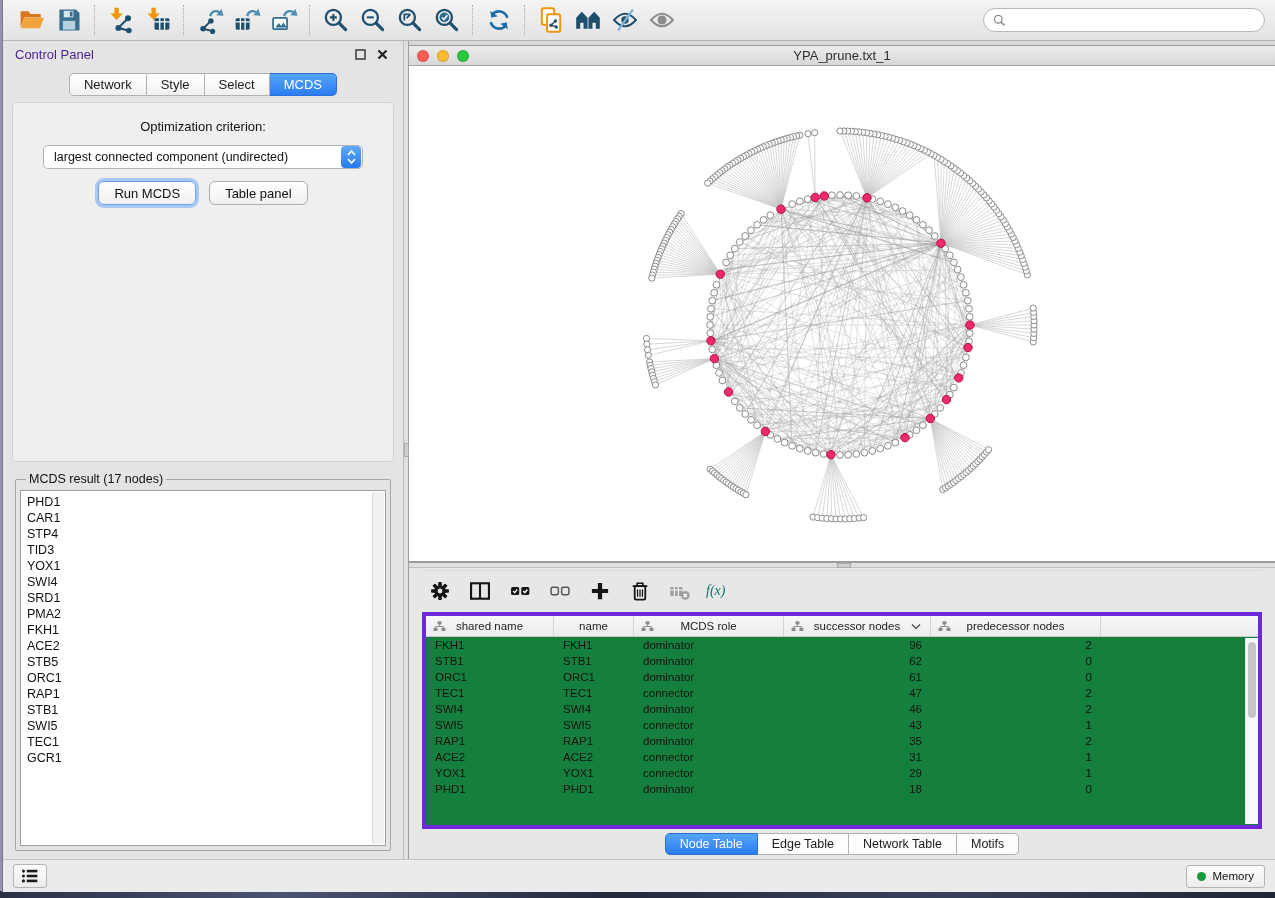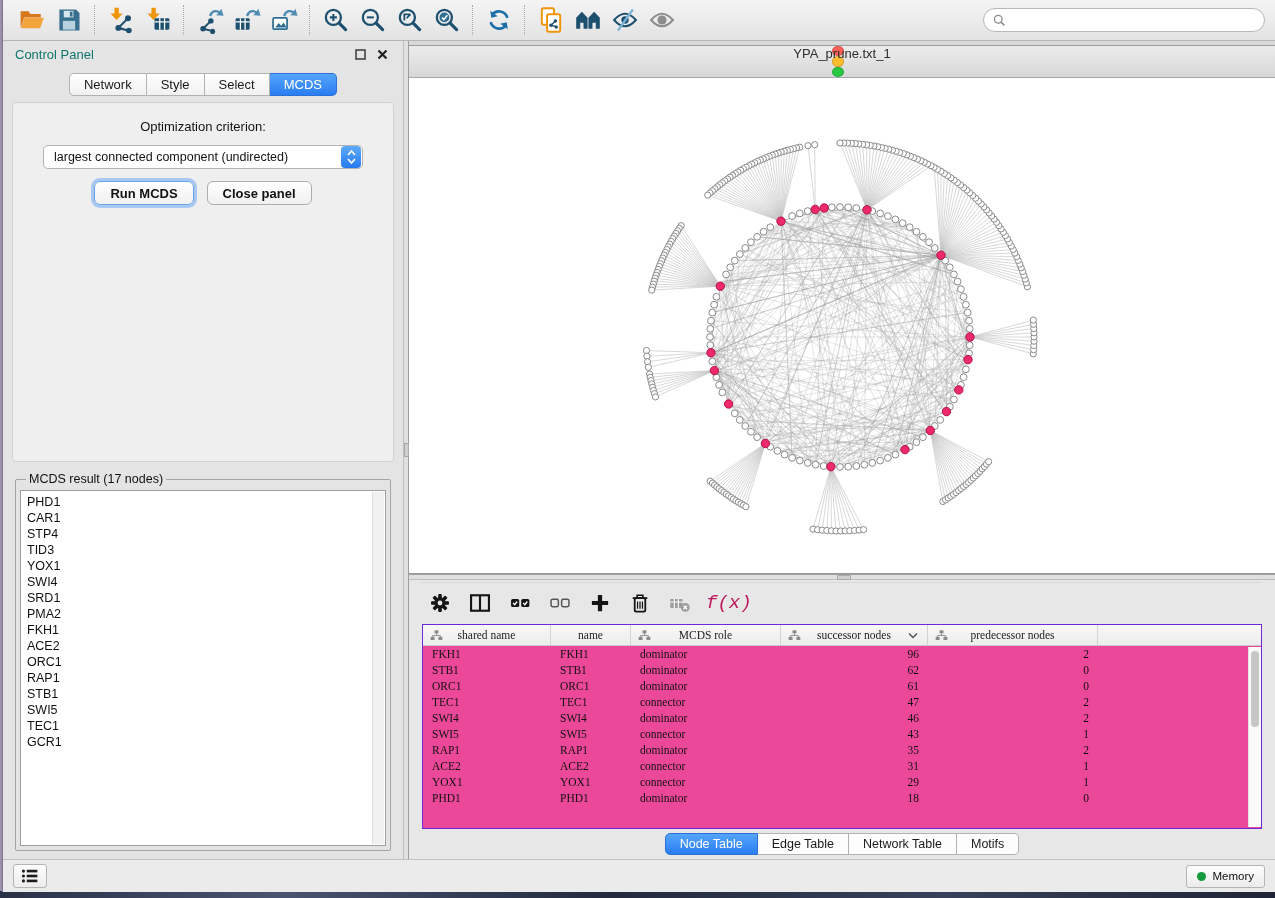--- a/index.html
+++ b/index.html
@@ -24,21 +24,21 @@
   .search-box svg { width:13px; height:13px; flex:0 0 auto; }
   .search-box input { border:none; outline:none; flex:1; font-size:12.5px; margin-left:5px;
     font-family:"Liberation Sans",sans-serif; background:transparent; }
 
   
   .main { flex:1; display:flex; min-height:0; }
 
   
   .control-panel { width:400px; background:#e4e4e4; display:flex; flex-direction:column; flex:0 0 auto; }
   .panel-header { height:26px; display:flex; align-items:center; padding:0 12px; flex:0 0 auto; }
-  .panel-title { font-size:13px; color:#0f766e; }
+  .panel-title { font-size:13px; color:#4c1d95; }
   .panel-header .spacer { flex:1; }
   .ph-icon { width:18px; height:18px; display:flex; align-items:center; justify-content:center;
     background:transparent; border:none; margin-left:4px; }
 
   .seg-tabs { display:flex; justify-content:center; margin:6px 0 4px 0; flex:0 0 auto; }
   .seg { border:1px solid #b2b2b2; border-left:none; background:linear-gradient(#ffffff,#f1f1f1);
     height:23px; padding:0 14px; font-size:13px; color:#1a1a1a; display:flex; align-items:center; }
   .seg:first-child { border-left:1px solid #b2b2b2; border-radius:5px 0 0 5px; }
   .seg:last-child { border-radius:0 5px 5px 0; }
   .seg.active { background:linear-gradient(#55a5fb,#2a7df2); color:#fff; border-color:#2a70d8; }
@@ -47,64 +47,64 @@
     border-radius:4px; height:360px; flex:0 0 auto; padding-top:16px; }
   .opt-label { text-align:center; font-size:13px; color:#111; margin-bottom:11px; }
   .dropdown { width:320px; height:24px; margin:0 auto; background:#fff; border:1px solid #b3b3b3;
     border-radius:5px; display:flex; align-items:center; position:relative; }
   .dropdown .dd-text { font-size:12.5px; padding-left:10px; color:#111; flex:1; white-space:nowrap; }
   .dd-stepper { width:20px; height:22px; border-radius:4px; background:linear-gradient(#5fabfa,#2579ee);
     margin-right:1px; display:flex; flex-direction:column; align-items:center; justify-content:center; gap:2px; }
   .dd-stepper svg { width:9px; height:6px; display:block; }
   .btn-row { display:flex; justify-content:center; gap:13px; margin-top:12px; }
   .mac-btn { height:24px; padding:0 15px; font-size:13px; color:#111; background:linear-gradient(#ffffff,#f0f0f0);
-    border:1px solid #adadad; border-radius:6px; font-family:"Liberation Sans",sans-serif;font-weight:bold; }
+    border:1px solid #adadad; border-radius:6px; font-family:"Liberation Sans",sans-serif; }
   .mac-btn.focused { border-color:#6ba3e8; box-shadow:0 0 0 3px rgba(110,165,245,.55); }
 
   .result-box { margin:4px 12px 8px 12px; flex:1; border:1px solid #a5a5a5; border-radius:2px;
     padding:4px 4px 4px 4px; min-height:0; display:flex; }
   .result-box legend { font-size:12.5px; padding:0 3px; margin-left:6px; color:#111; }
   .result-list { flex:1; background:#fff; border:1px solid #9e9e9e; position:relative;
     overflow:hidden; list-style:none; padding:3px 0 0 6px; }
   .result-list li { font-size:12.5px; line-height:16px; color:#111; }
   .list-scroll { position:absolute; top:1px; bottom:1px; right:1px; width:12px; background:#f1f1f1;
     border-left:1px solid #ddd; }
 
   .v-splitter { width:6px; background:#e0e0e0; border-left:1px solid #bdbdbd; border-right:1px solid #9e9e9e;
     position:relative; flex:0 0 auto; }
   .v-splitter .grip { position:absolute; top:402px; left:0; width:5px; height:14px; background:#cfcfcf;
     border:1px solid #aaa; }
 
   
   .right-col { flex:1; display:flex; flex-direction:column; background:#d8d8d8; min-width:0; }
   .network-window { margin-top:4px; flex:0 0 auto; border:1px solid #9a9a9a; border-left:none; border-right:none;
     display:flex; flex-direction:column; }
-  .window-titlebar { height:32px; background:linear-gradient(#ececec,#d7d7d7); border-bottom:1px solid #a8a8a8;
-    display:flex; align-items:center; padding:0 8px; position:relative;flex-direction:column; }
+  .window-titlebar { height:20px; background:linear-gradient(#ececec,#d7d7d7); border-bottom:1px solid #a8a8a8;
+    display:flex; align-items:center; padding:0 8px; position:relative; }
   .traffic { width:12px; height:12px; border-radius:50%; margin-right:8px; border:1px solid rgba(0,0,0,.15); }
   .t-red { background:#ff5f57; } .t-yellow { background:#febc2e; } .t-green { background:#28c840; }
   .win-title { position:absolute; left:0; right:0; text-align:center; font-size:13px; color:#2d2d2d; }
   .net-canvas { height:495px; background:#fff; display:block; width:100%; }
 
   .h-splitter { height:6px; background:#e0e0e0; border-top:1px solid #9e9e9e; border-bottom:1px solid #bdbdbd;
     position:relative; flex:0 0 auto; }
   .h-splitter .grip { position:absolute; left:428px; top:0; width:14px; height:5px; background:#cfcfcf;
     border:1px solid #aaa; }
 
   
   .table-panel { flex:1; background:#e7e7e7; display:flex; flex-direction:column; min-height:0; }
   .table-toolbar { margin:2px 13px 0 13px; height:40px; display:flex; align-items:center; gap:5px;
     border-top:1px solid #d9d9d9; flex:0 0 auto; }
   .tt-btn { width:35px; height:32px; border:none; background:transparent; display:flex;
     align-items:center; justify-content:center; }
   .tt-btn svg { width:26px; height:26px; }
-  .fx-label { font-size:19px; color:#be185d; font-family:Liberation Mono, monospace; font-style:italic; padding:0 4px; }
-
-  .table-wrap { margin:2px 13px 0 13px; flex:1; background:#ec4899; border:1px solid #6d28d9;
-    position:relative; overflow:hidden; min-height:0;font-family:Liberation Serif, serif; }
+  .fx-label { font-size:14px; color:#0f766e; font-family:Liberation Serif, serif; font-style:italic; padding:0 4px; }
+
+  .table-wrap { margin:2px 13px 0 13px; flex:1; background:#15803d; border:4px solid #6d28d9;
+    position:relative; overflow:hidden; min-height:0; }
   .thead { display:flex; height:21px; background:linear-gradient(#f7f7f7,#ededed);
     border-bottom:1px solid #c9c9c9; }
   .th { display:flex; align-items:center; justify-content:center; position:relative;
     border-right:1px solid #d4d4d4; font-size:11.5px; color:#1c1c1c; gap:5px; }
   .th .tree-ic { position:absolute; left:7px; top:4px; }
   .th .sort-ic { position:absolute; right:9px; top:7px; }
   .tbody .tr { display:flex; height:16px; }
   .td { font-size:11.5px; color:#111; padding-left:9px; line-height:16px; white-space:nowrap; overflow:hidden; }
   .td.num { text-align:right; padding-right:9px; padding-left:0; }
   .col0 { width:128px; } .col1 { width:80px; } .col2 { width:150px; } .col3 { width:147px; } .col4 { width:170px; }
@@ -305,36 +305,37 @@
             <svg viewBox="0 0 9 6">
                 <path d="M1 5l3.5-4L8 5" fill="none" stroke="#fff" stroke-width="1.6"></path>
               </svg>
             <svg viewBox="0 0 9 6">
                 <path d="M1 1l3.5 4L8 1" fill="none" stroke="#fff" stroke-width="1.6"></path>
               </svg>
           </span>
         </div>
         <div class="btn-row">
           <button class="mac-btn focused">Run MCDS</button>
-          <button class="mac-btn">Close panel</button>
+          <button class="mac-btn">Table panel</button>
         </div>
       </div>
       <fieldset class="result-box">
         <legend>MCDS result (17 nodes)</legend>
         <ul class="result-list" id="mcds-list">
             <li>PHD1</li>
             <li>CAR1</li>
             <li>STP4</li>
             <li>TID3</li>
             <li>YOX1</li>
             <li>SWI4</li>
             <li>SRD1</li>
             <li>PMA2</li>
             <li>FKH1</li>
             <li>ACE2</li>
+            <li>STB5</li>
             <li>ORC1</li>
             <li>RAP1</li>
             <li>STB1</li>
             <li>SWI5</li>
             <li>TEC1</li>
             <li>GCR1</li>
             <div class="list-scroll"></div>
           </ul>
       </fieldset>
     </div>

